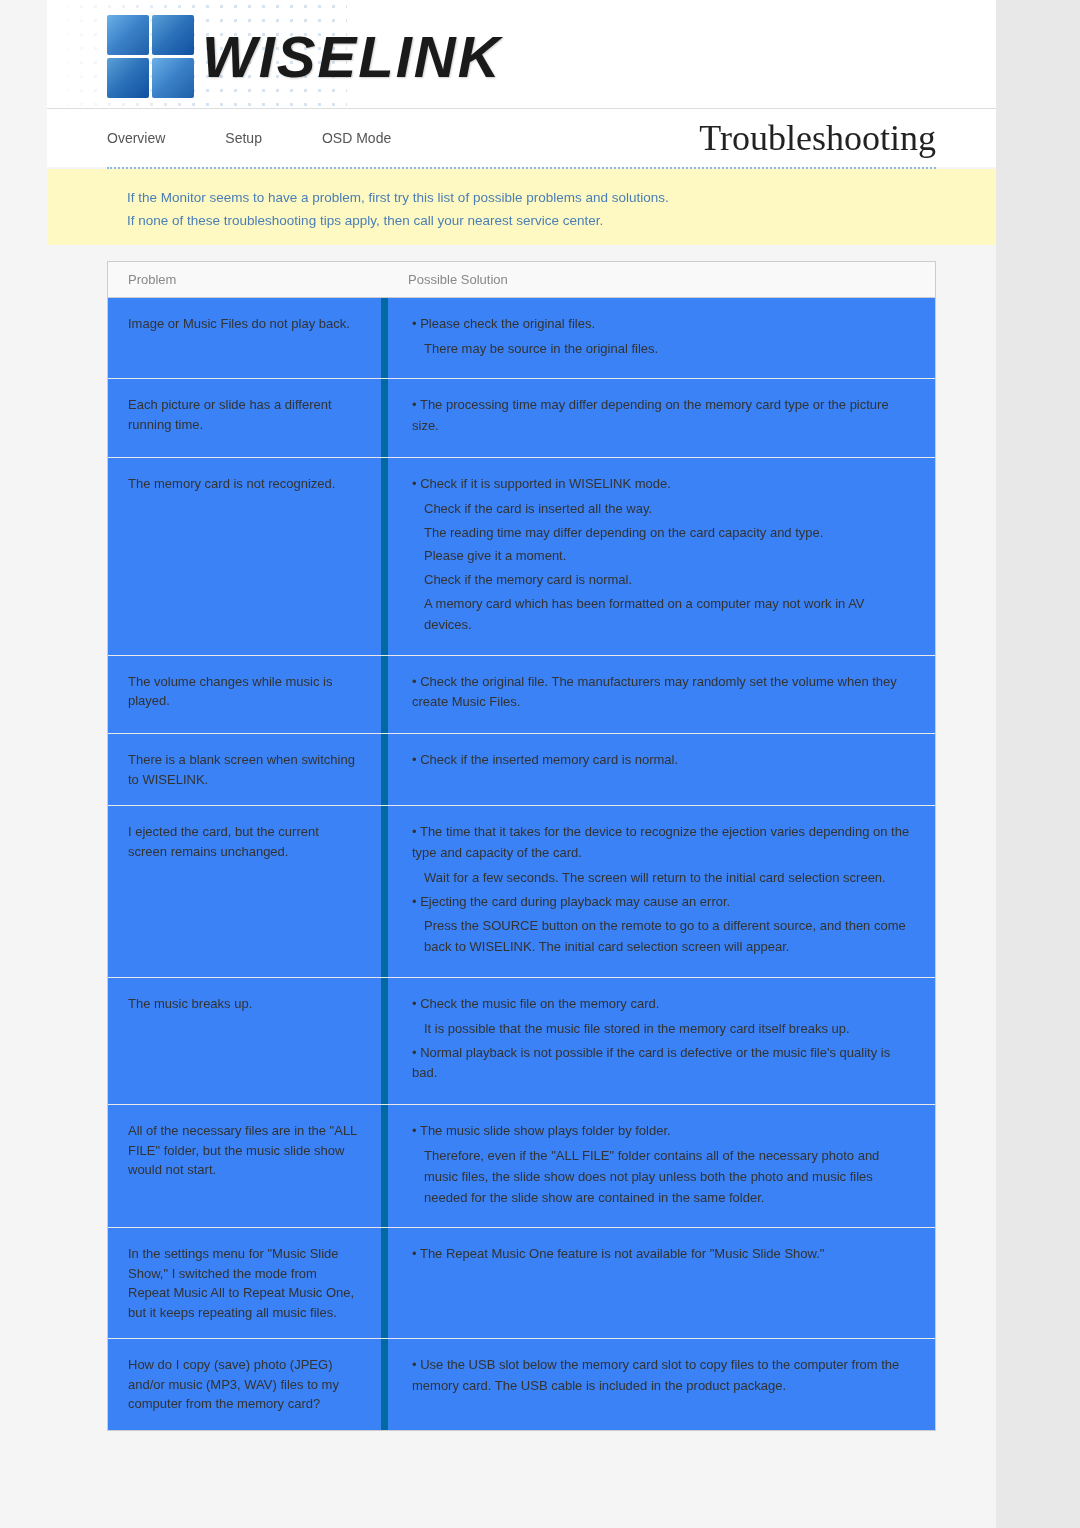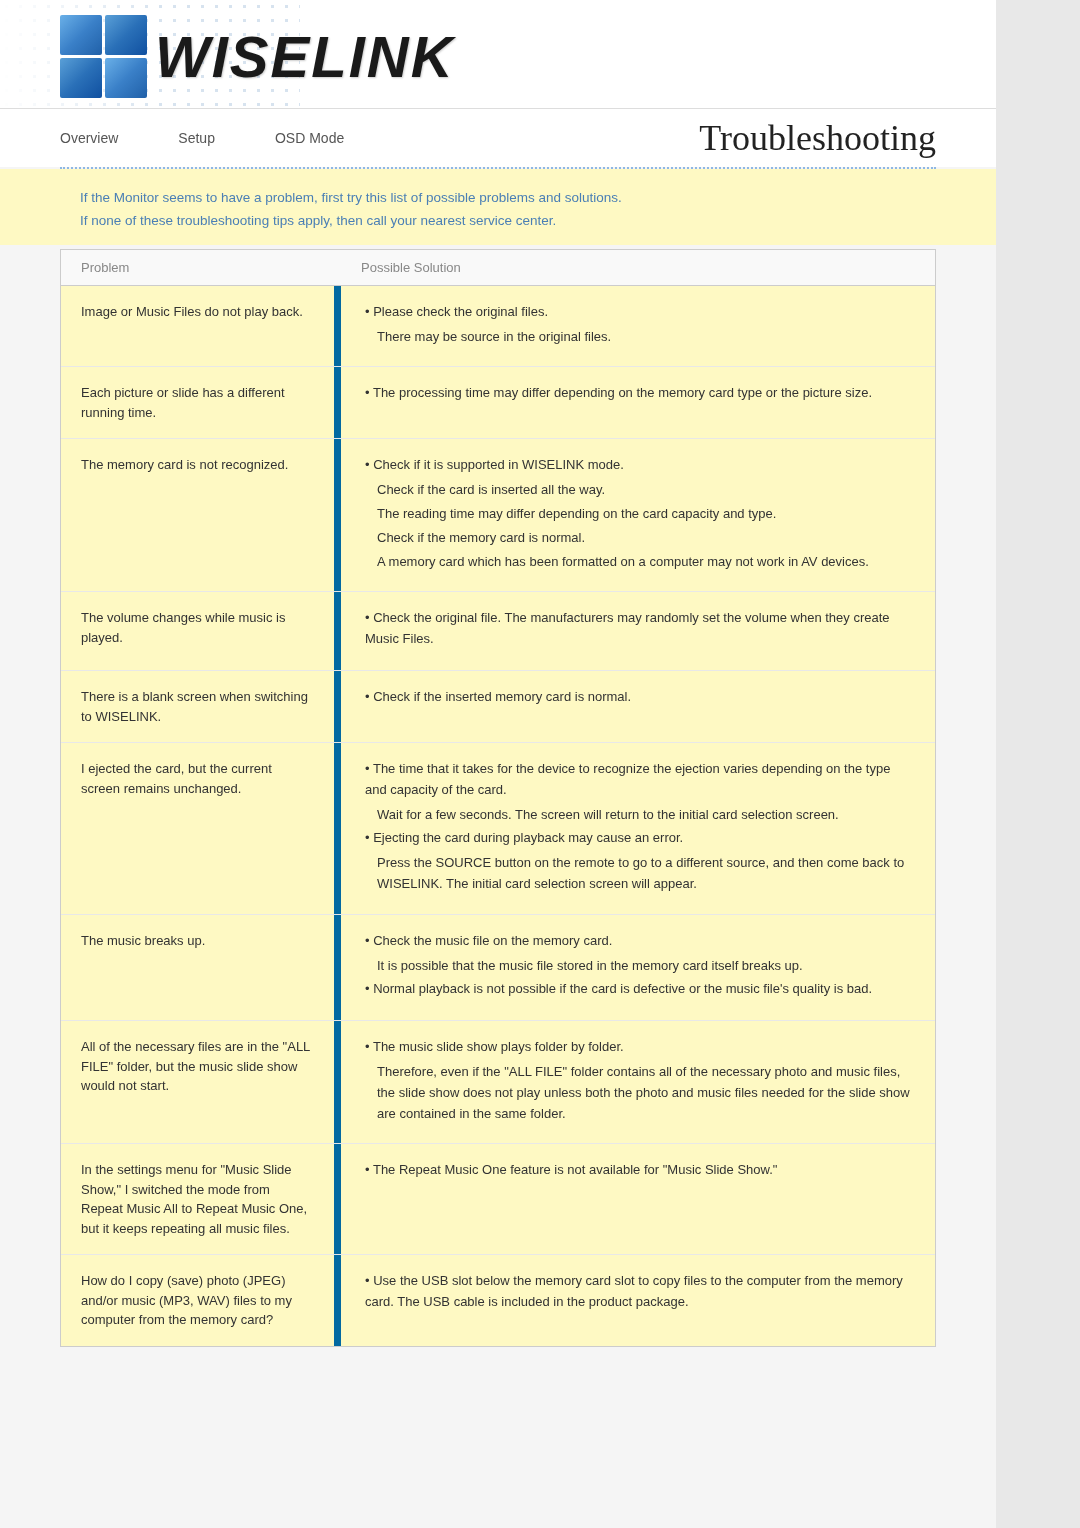--- a/index.html
+++ b/index.html
@@ -9,20 +9,21 @@
       width: 1080px;
       min-height: 1528px;
       background-color: #e8e8e8;
     }
 
     .page {
       width: 996px;
       min-height: 1528px;
       background: #f5f5f5;
       position: relative;
+      padding-left: 47px;
     }
 
     
     .nav-bar {
       background: #ffffff;
       padding: 8px 60px;
       display: flex;
       align-items: center;
       gap: 60px;
       border-top: 1px solid #ddd;
@@ -58,23 +59,23 @@
     }
 
     .intro-text {
       font-size: 13.5px;
       color: #4a7fb5;
       line-height: 1.7;
     }
 
     
     .content-area {
-      margin: 4px 60px;
+      margin: 16px 60px;
       border: 1px solid #ccc;
-      background: #fef9c3;
+      background: #3b82f6;
     }
 
     .table-header {
       display: grid;
       grid-template-columns: 280px 1fr;
       border-bottom: 1px solid #ccc;
       background: #f9f9f9;
     }
 
     .table-header-cell {
@@ -263,20 +264,21 @@
         <div class="bullet-item">The processing time may differ depending on the memory card type or the picture size.</div>
       </div>
     </div>
 
     <div class="table-row">
       <div class="problem-cell">The memory card is not recognized.</div>
       <div class="solution-cell">
         <div class="bullet-item">Check if it is supported in WISELINK mode.</div>
         <span class="sub-text">Check if the card is inserted all the way.</span>
         <span class="sub-text">The reading time may differ depending on the card capacity and type.</span>
+        <span class="sub-text">Please give it a moment.</span>
         <span class="sub-text">Check if the memory card is normal.</span>
         <span class="sub-text">A memory card which has been formatted on a computer may not work in AV devices.</span>
       </div>
     </div>
 
     <div class="table-row">
       <div class="problem-cell">The volume changes while music is played.</div>
       <div class="solution-cell">
         <div class="bullet-item">Check the original file. The manufacturers may randomly set the volume when they create Music Files.</div>
       </div>

